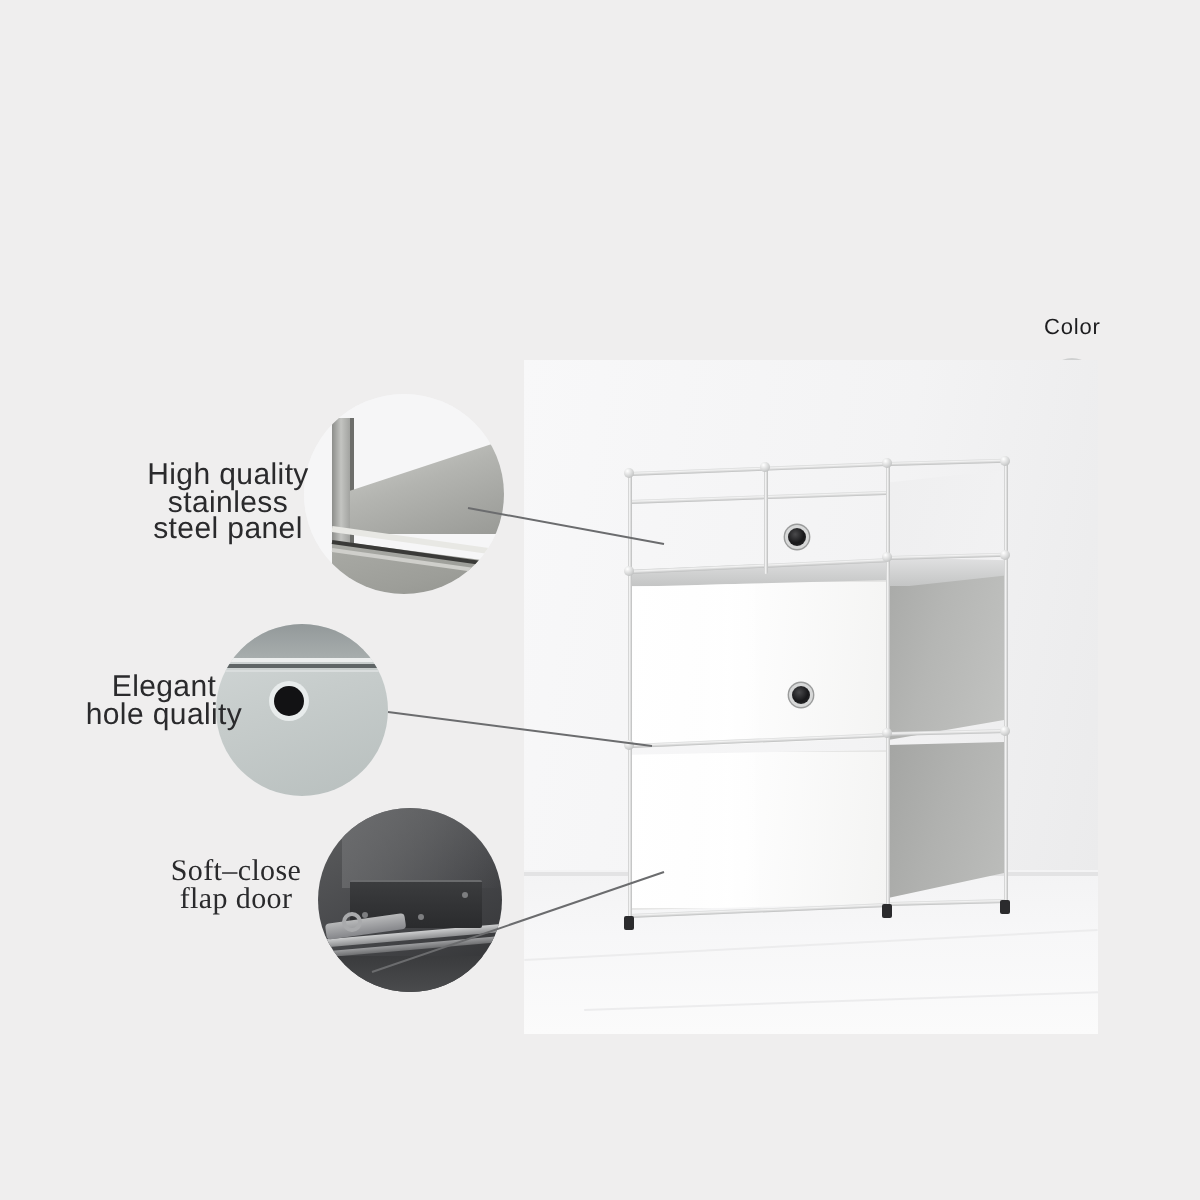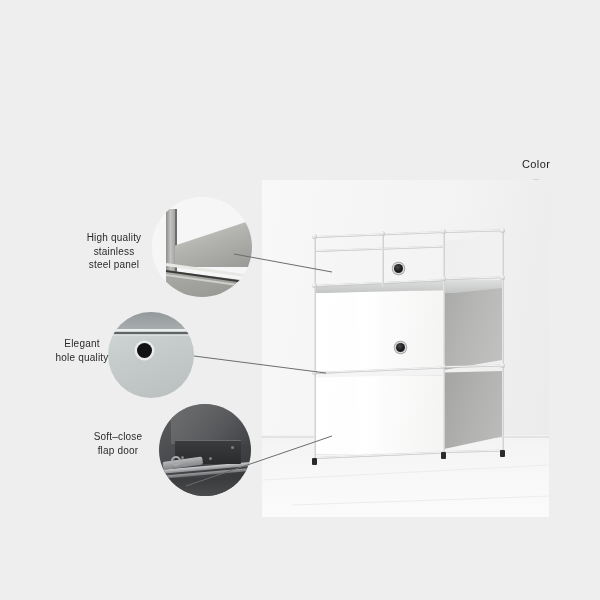--- a/index.html
+++ b/index.html
@@ -370,30 +370,30 @@
   }
   .c3-floor {
     position: absolute;
     left: 0; right: 0; bottom: 0; height: 18px;
     background: linear-gradient(180deg, #3a3b3d 0%, #4a4b4d 100%);
   }
 
   
   .anno {
     position: absolute;
-    font-size: 10px;
+    font-size: 15px;
     line-height: 13.5px;
     color: #2a2a2c;
     text-align: center;
     letter-spacing: 0.2px;
     white-space: pre-line;
   }
   .anno-1 { left: 55px; top: 231px; width: 118px; }
   .anno-2 { left: 28px; top: 337px; width: 108px; }
-  .anno-3 { left: 63px; top: 430px; width: 110px; }
+  .anno-3 { left: 63px; top: 430px; width: 110px; font-family: Liberation Serif, serif; }
 
   
   .connectors {
     position: absolute;
     inset: 0;
     pointer-events: none;
   }
 </style>
 </head>
 <body>

